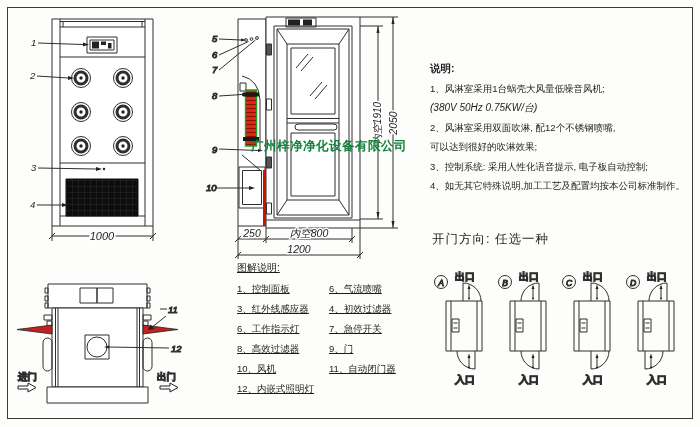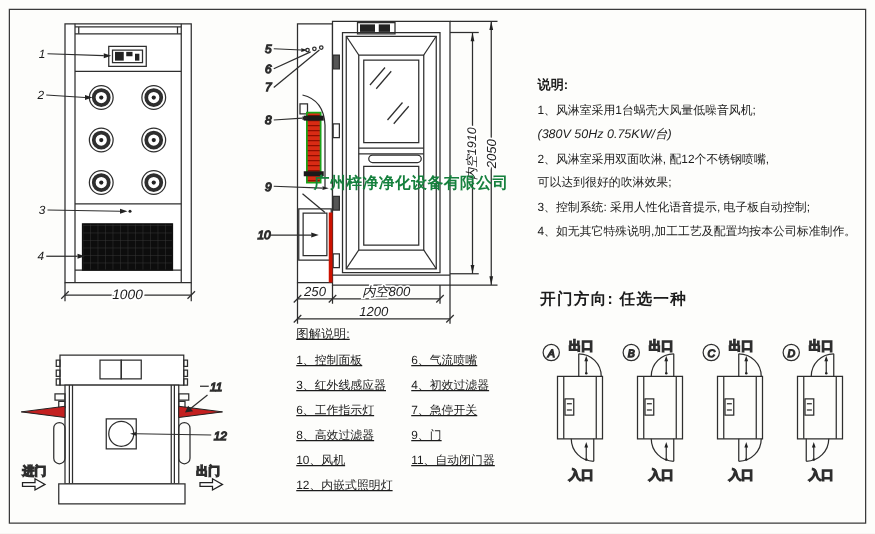--- a/index.html
+++ b/index.html
@@ -6,21 +6,21 @@
   .canvas{position:relative;width:700px;height:427px;background:#fdfdfb;overflow:hidden;
           font-family:"Liberation Sans","DejaVu Sans",sans-serif;color:#1c1c1c;}
   .frame{position:absolute;left:7px;top:7px;width:684px;height:410px;border:1.5px solid #3a3a3a;}
   svg{position:absolute;left:0;top:0;}
   svg line,svg rect,svg path,svg circle,svg polyline{vector-effect:non-scaling-stroke;}
   .blk{position:absolute;}
   .watermark{left:251px;top:138px;font-size:12.5px;font-weight:bold;color:#15803d;letter-spacing:.5px;white-space:nowrap;}
   .notes{left:430px;top:15px;width:266px;font-size:9.5px;line-height:19.5px;white-space:nowrap;margin-top:44px;}
   .notes .t{font-size:10.5px;font-weight:bold;}
   .notes .it{font-style:italic;font-size:10px;}
-  .doorhead{left:432px;top:231px;font-size:12.5px;font-weight:bold;letter-spacing:1px;}
+  .doorhead{left:432px;top:231px;font-size:12.5px;font-weight:normal;letter-spacing:1px;}
   .legend{left:237px;top:258px;font-size:9.5px;line-height:20px;text-decoration:underline;}
   .legend .t{font-size:10px;}
   .legend .grid{display:grid;grid-template-columns:88px auto;column-gap:4px;margin-top:1px;}
   text{fill:#1c1c1c;}
 </style>
 </head>
 <body>
 
 <div class="canvas">
   <div class="frame"></div>

